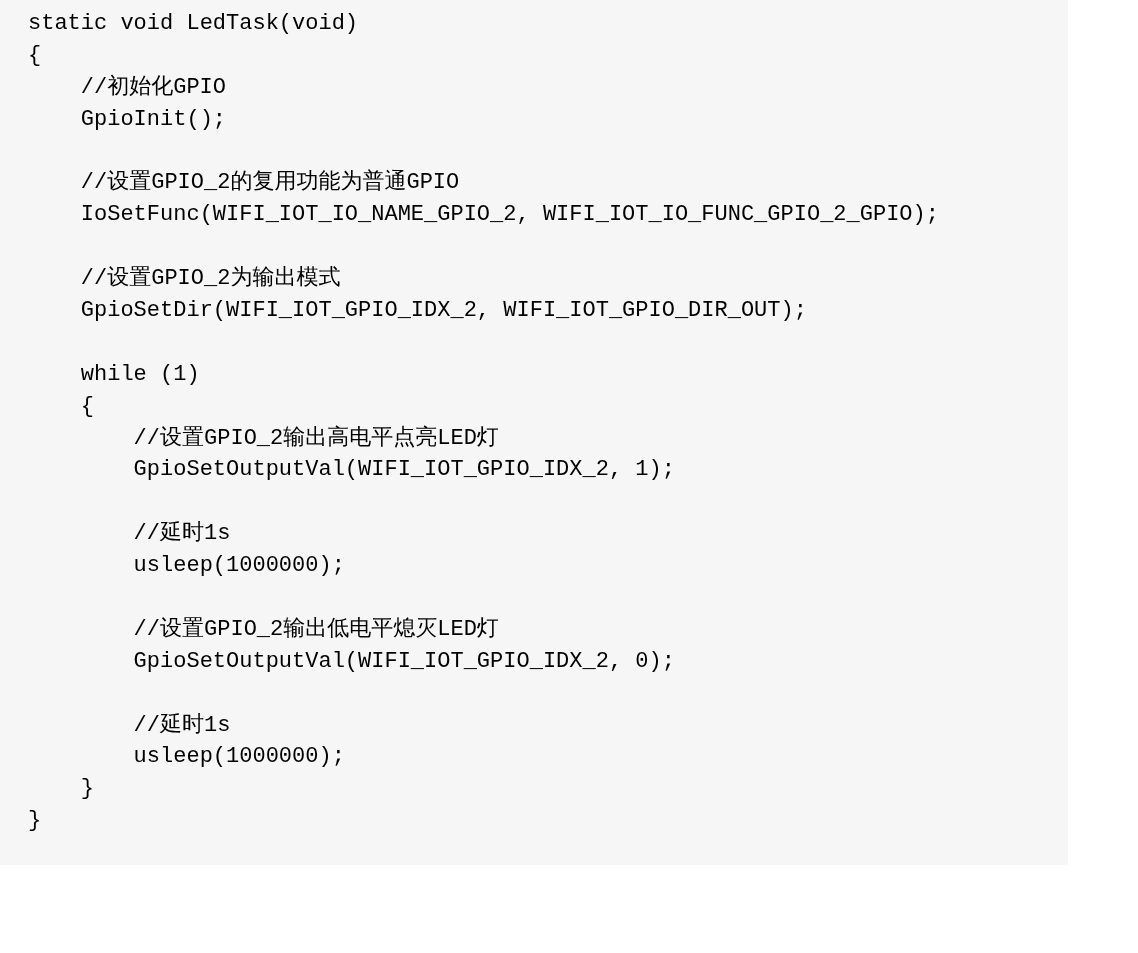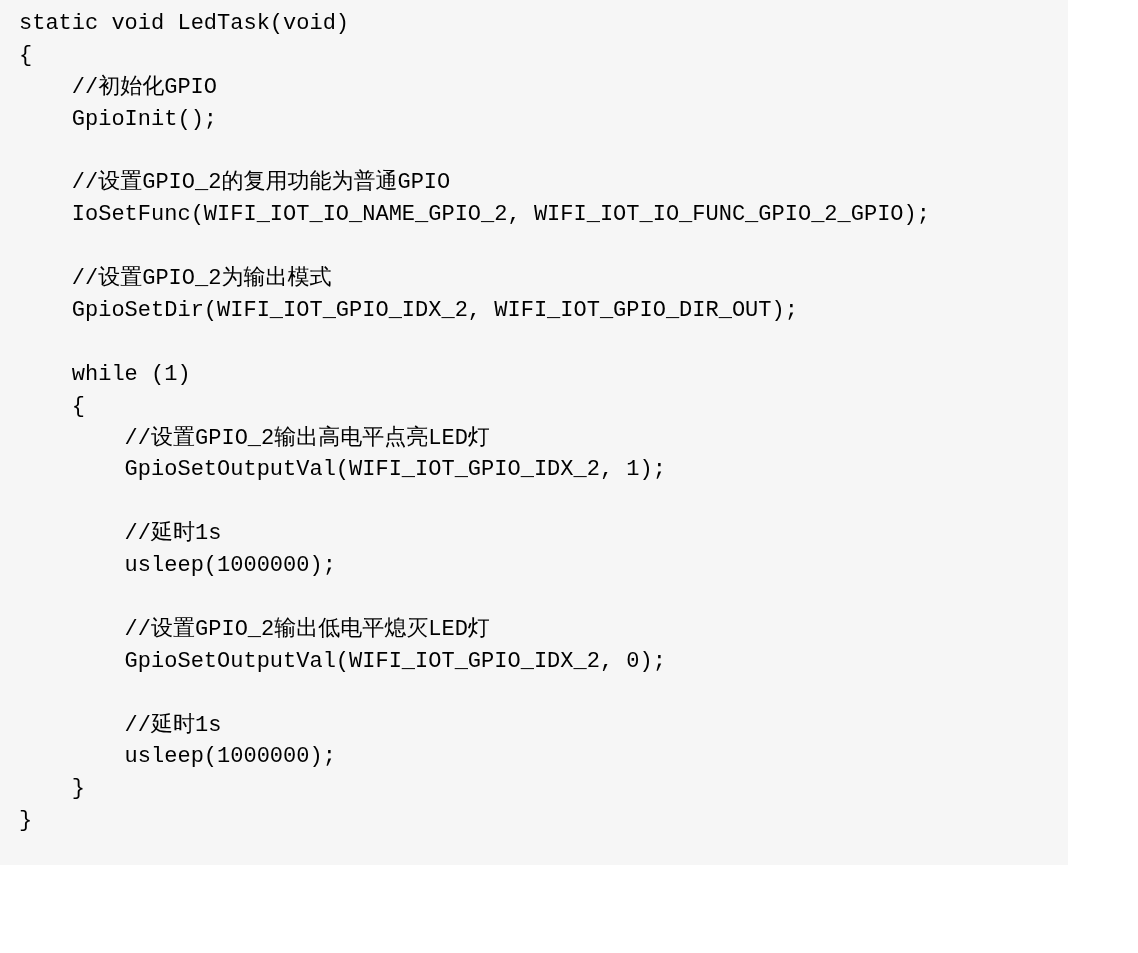--- a/index.html
+++ b/index.html
@@ -8,21 +8,21 @@
       box-sizing: border-box;
     }
     body {
       background: #ffffff;
       padding: 0;
       width: 1138px;
       height: 953px;
     }
     .code-block {
       background: #f6f6f6;
-      padding: 8px 20px 28px 19px;
+      padding: 8px 20px 28px 28px;
       font-family: 'Consolas', 'Monaco', 'Courier New', monospace;
       font-size: 22px;
       line-height: 1.45;
       color: #000000;
       white-space: pre;
       width: 1068px;
     }
   </style>
 </head>
 <body>

